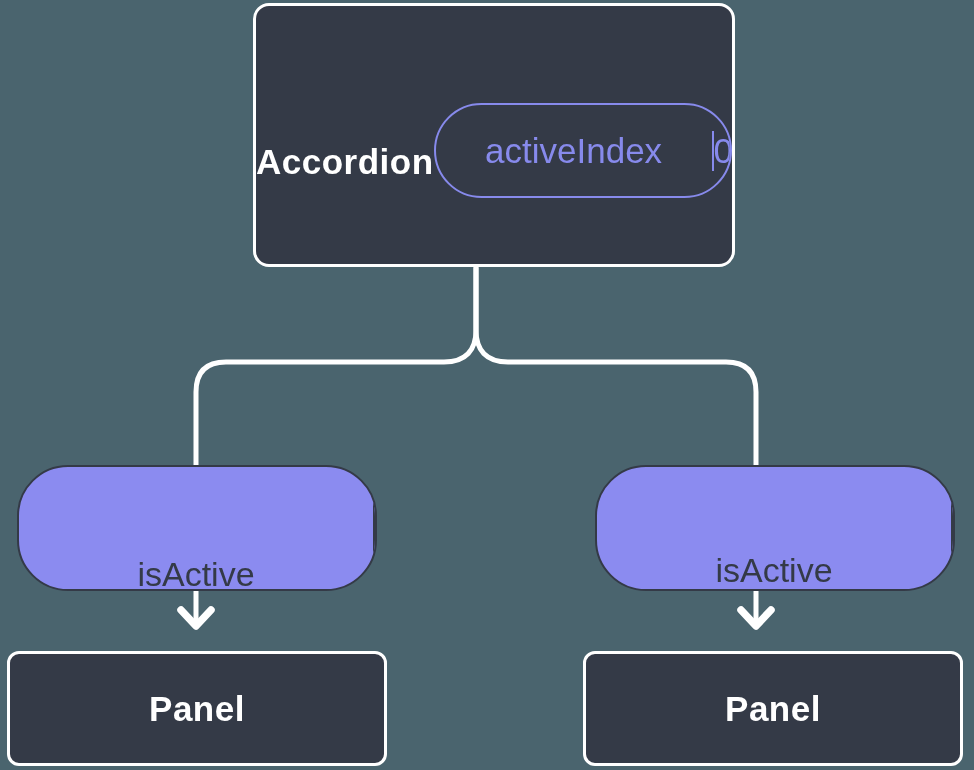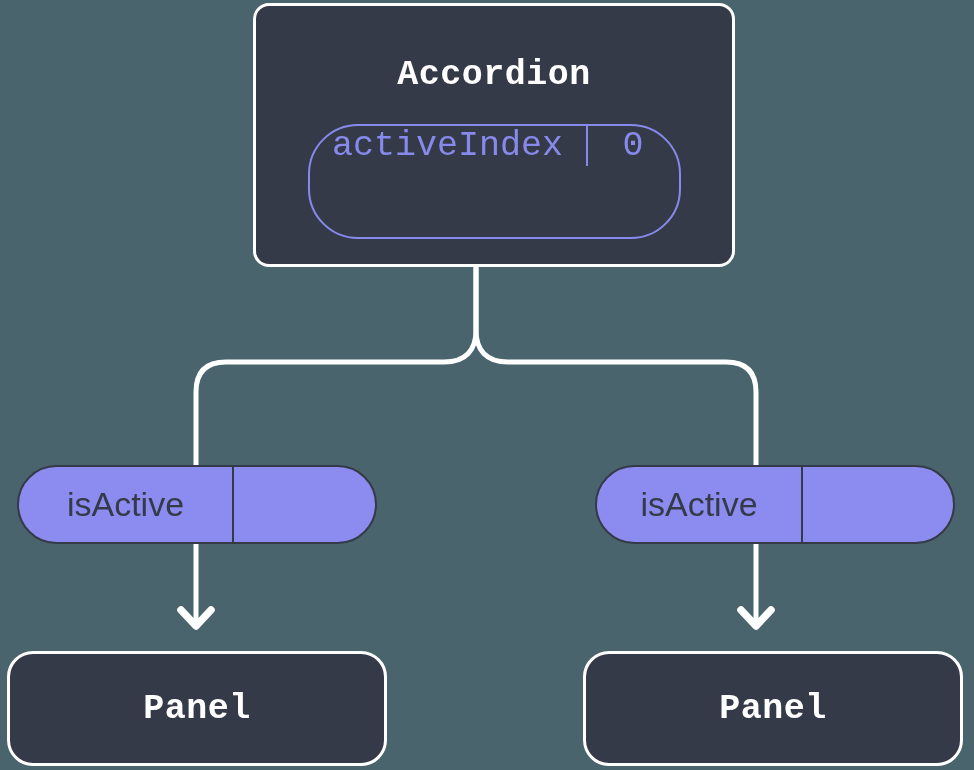--- a/index.html
+++ b/index.html
@@ -42,86 +42,86 @@
     stroke-linecap: round;
     stroke-linejoin: round;
   }
   .node {
     position: absolute;
     z-index: 2;
     background: var(--nodeFill, #343A47);
     border: 3px solid var(--nodeBorder, #FFFFFF);
     color: var(--nodeText, #FFFFFF);
     display: flex;
-    flex-direction: column;
+    flex-direction: row;
     align-items: center;
-    font-family: Liberation Mono, monospace;
   }
   .node-root {
     left: 253px; top: 3px;
     width: 482px; height: 264px;
     border-radius: 16px;
   }
   .node-title {
     margin-top: 52px;
     font-size: 35px;
     line-height: 35px;
     font-weight: 600;
     letter-spacing: 0.5px;
   }
   .state-pill {
     margin-top: 31px;
-    width: 373px; height: 115px;
+    width: 373px; height: 95px;
     border: 2.5px solid var(--accent, #878AEC);
     border-radius: 50px;
     display: flex;
-    align-items: flex-start;
+    align-items: center;
     color: var(--accent, #878AEC);
     font-size: 35px;
     overflow: hidden;
   }
   .state-pill .seg-name {
     flex: 0 0 278px;
     border-right: 2.5px solid var(--accent, #878AEC);
     display: flex; align-items: center; justify-content: center;
   }
   .state-pill .seg-value {
     flex: 1 1 auto;
     display: flex; align-items: center; justify-content: center;
   }
   .prop-pill {
     position: absolute;
     z-index: 2;
     top: 465px;
-    width: 360px; height: 79px;
+    width: 360px; height: 126px;
     background: var(--pillFill, #8B8BF0);
     border: 2.5px solid var(--pillText, #343A47);
     border-radius: 51px;
     display: flex;
     align-items: stretch;
     color: var(--pillText, #343A47);
     font-size: 34px;
     overflow: hidden;
+    flex-direction: column;
   }
   .prop-pill .seg-name {
     border-right: 2.5px solid var(--pillText, #343A47);
     display: flex; align-items: center; justify-content: center;
   }
   .prop-pill-left { left: 17px; }
   .prop-pill-left .seg-name { flex: 0 0 215px; }
   .prop-pill-right { left: 595px; }
   .prop-pill-right .seg-name { flex: 0 0 206px; }
   .prop-pill .seg-value {
     flex: 1 1 auto;
     display: flex; align-items: center; justify-content: center;
   }
   .node-leaf {
     top: 651px;
     width: 380px; height: 115px;
-    border-radius: 26px;
+    border-radius: 12px;
     justify-content: center;
   }
   .node-leaf .leaf-title {
     font-size: 35px;
     font-weight: 600;
     letter-spacing: 0.5px;
   }
   .node-leaf-left { left: 7px; }
   .node-leaf-right { left: 583px; }
 </style>

